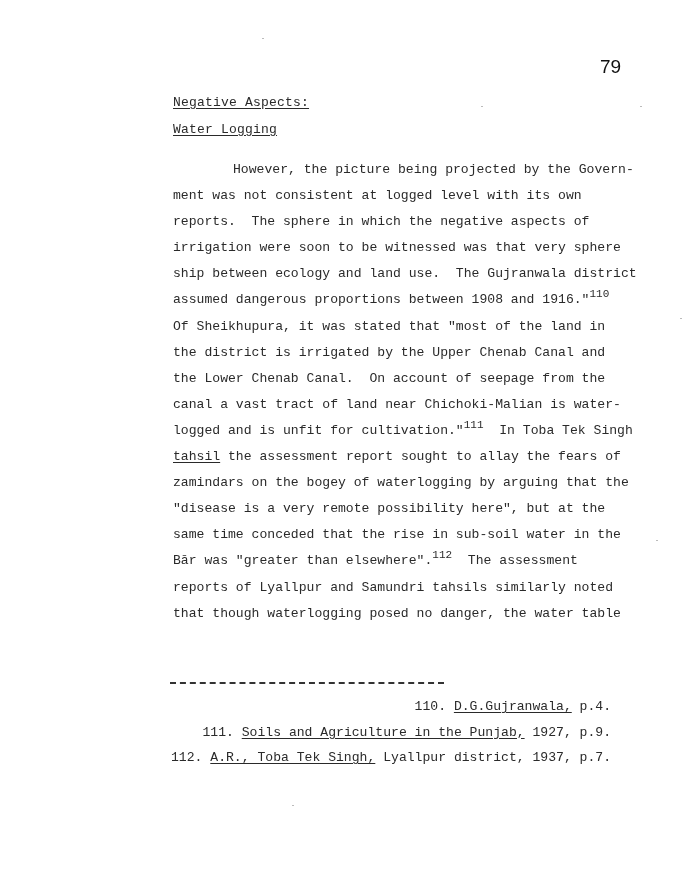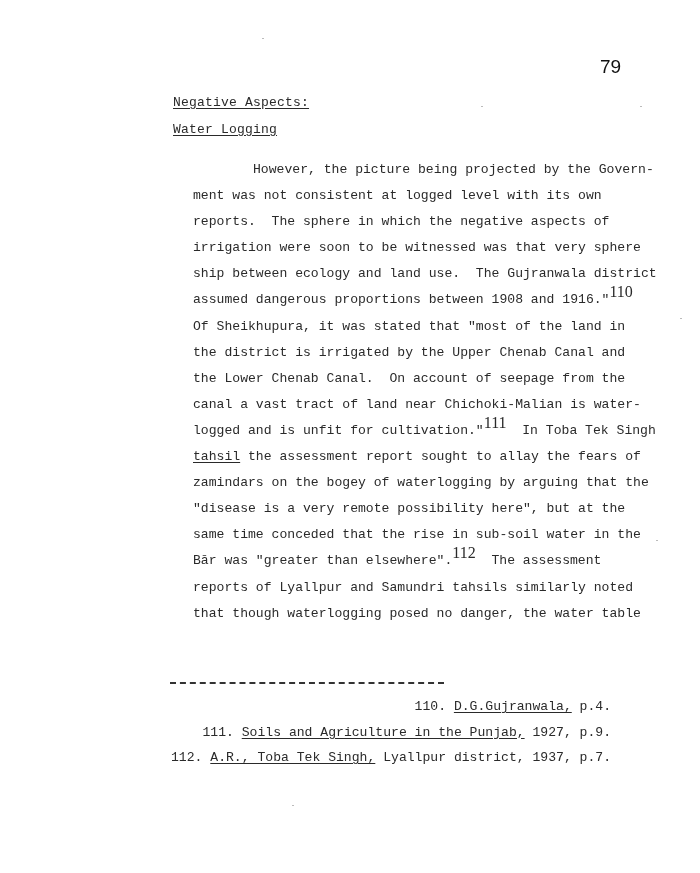--- a/index.html
+++ b/index.html
@@ -2,23 +2,23 @@
 <html><head>
 <meta charset="utf-8">
 <style>
   html, body { margin:0; padding:0; background:#ffffff; }
   body { width:700px; height:873px; position:relative; overflow:hidden; font-family:"Liberation Mono","DejaVu Sans Mono",monospace; color:#222; }
   .page-number { position:absolute; left:600px; top:56px; font-family:"Liberation Sans","DejaVu Sans",sans-serif; font-size:19px; color:#111; }
   .heading { position:absolute; left:173px; font-size:13px; letter-spacing:0.2px; text-decoration:underline; text-underline-offset:2px; color:#2a2a2a; }
   .h1 { top:95px; }
   .h2 { top:122px; }
   .body-text { position:absolute; left:173px; top:157px; width:500px; font-size:13.1px; line-height:26.1px; color:#2a2a2a; }
-  .line { white-space:pre; height:26.1px; display:block;margin-left:20px; }
+  .line { white-space:pre; height:26.1px; display:block; }
   .line.indent { padding-left:60px; }
-  sup { font-family:Liberation Serif, serif; font-size:16px; vertical-align:6px; line-height:0; }
+  sup { font-family:Liberation Mono, monospace; font-size:11px; vertical-align:6px; line-height:0; }
   .u { text-decoration:underline; text-underline-offset:2px; }
   .footnote-rule { position:absolute; left:170px; top:682px; width:274px; height:0; border-top:2px dashed #333; }
   .footnotes { position:absolute; left:171px; top:694px; font-size:13.1px; line-height:25.5px; color:#2a2a2a; }
   .fn { white-space:pre; display:block;text-align:right; }
   .speck { position:absolute; width:2px; height:1px; background:#bbb; }
 </style>
 </head>
 <body>
 
 <div>

